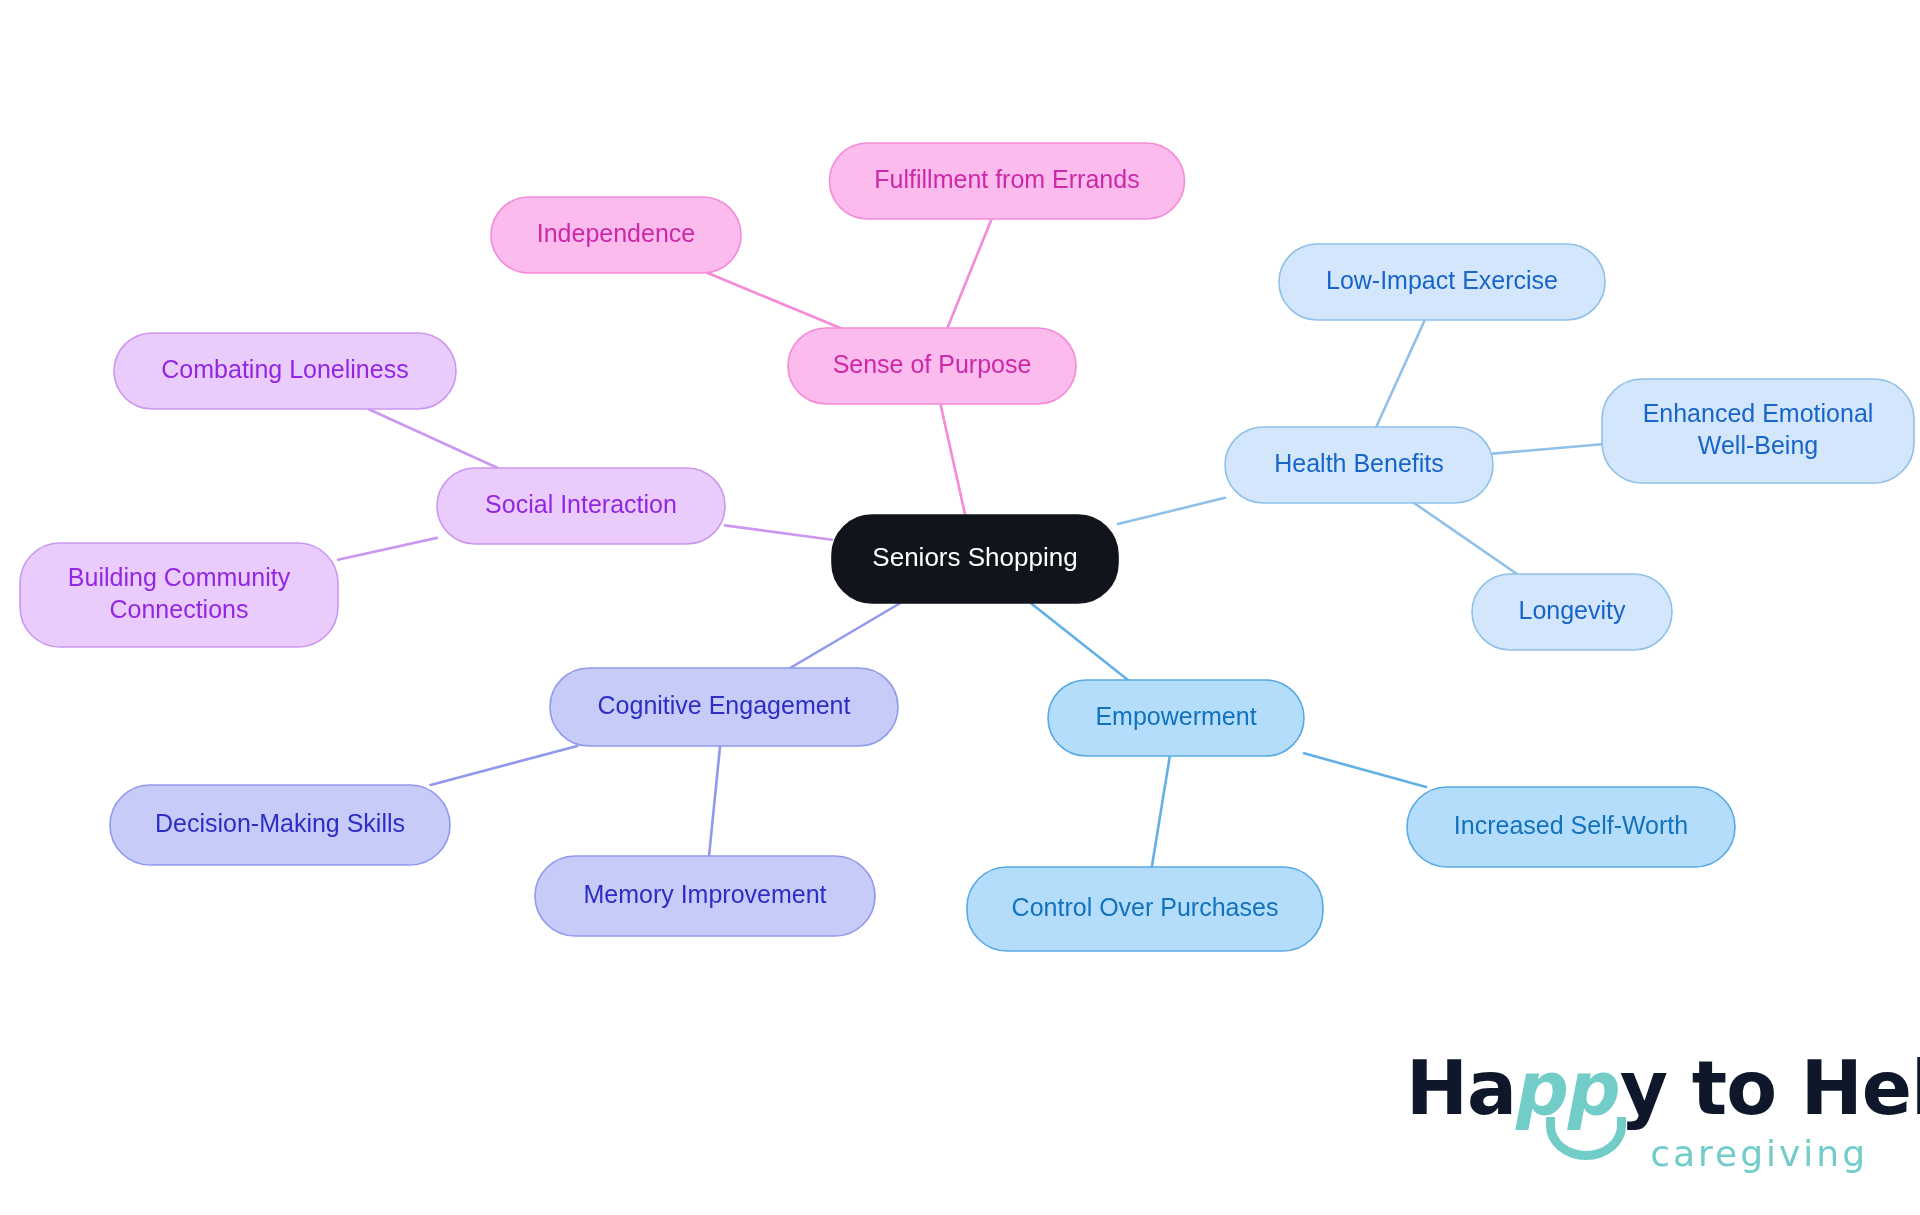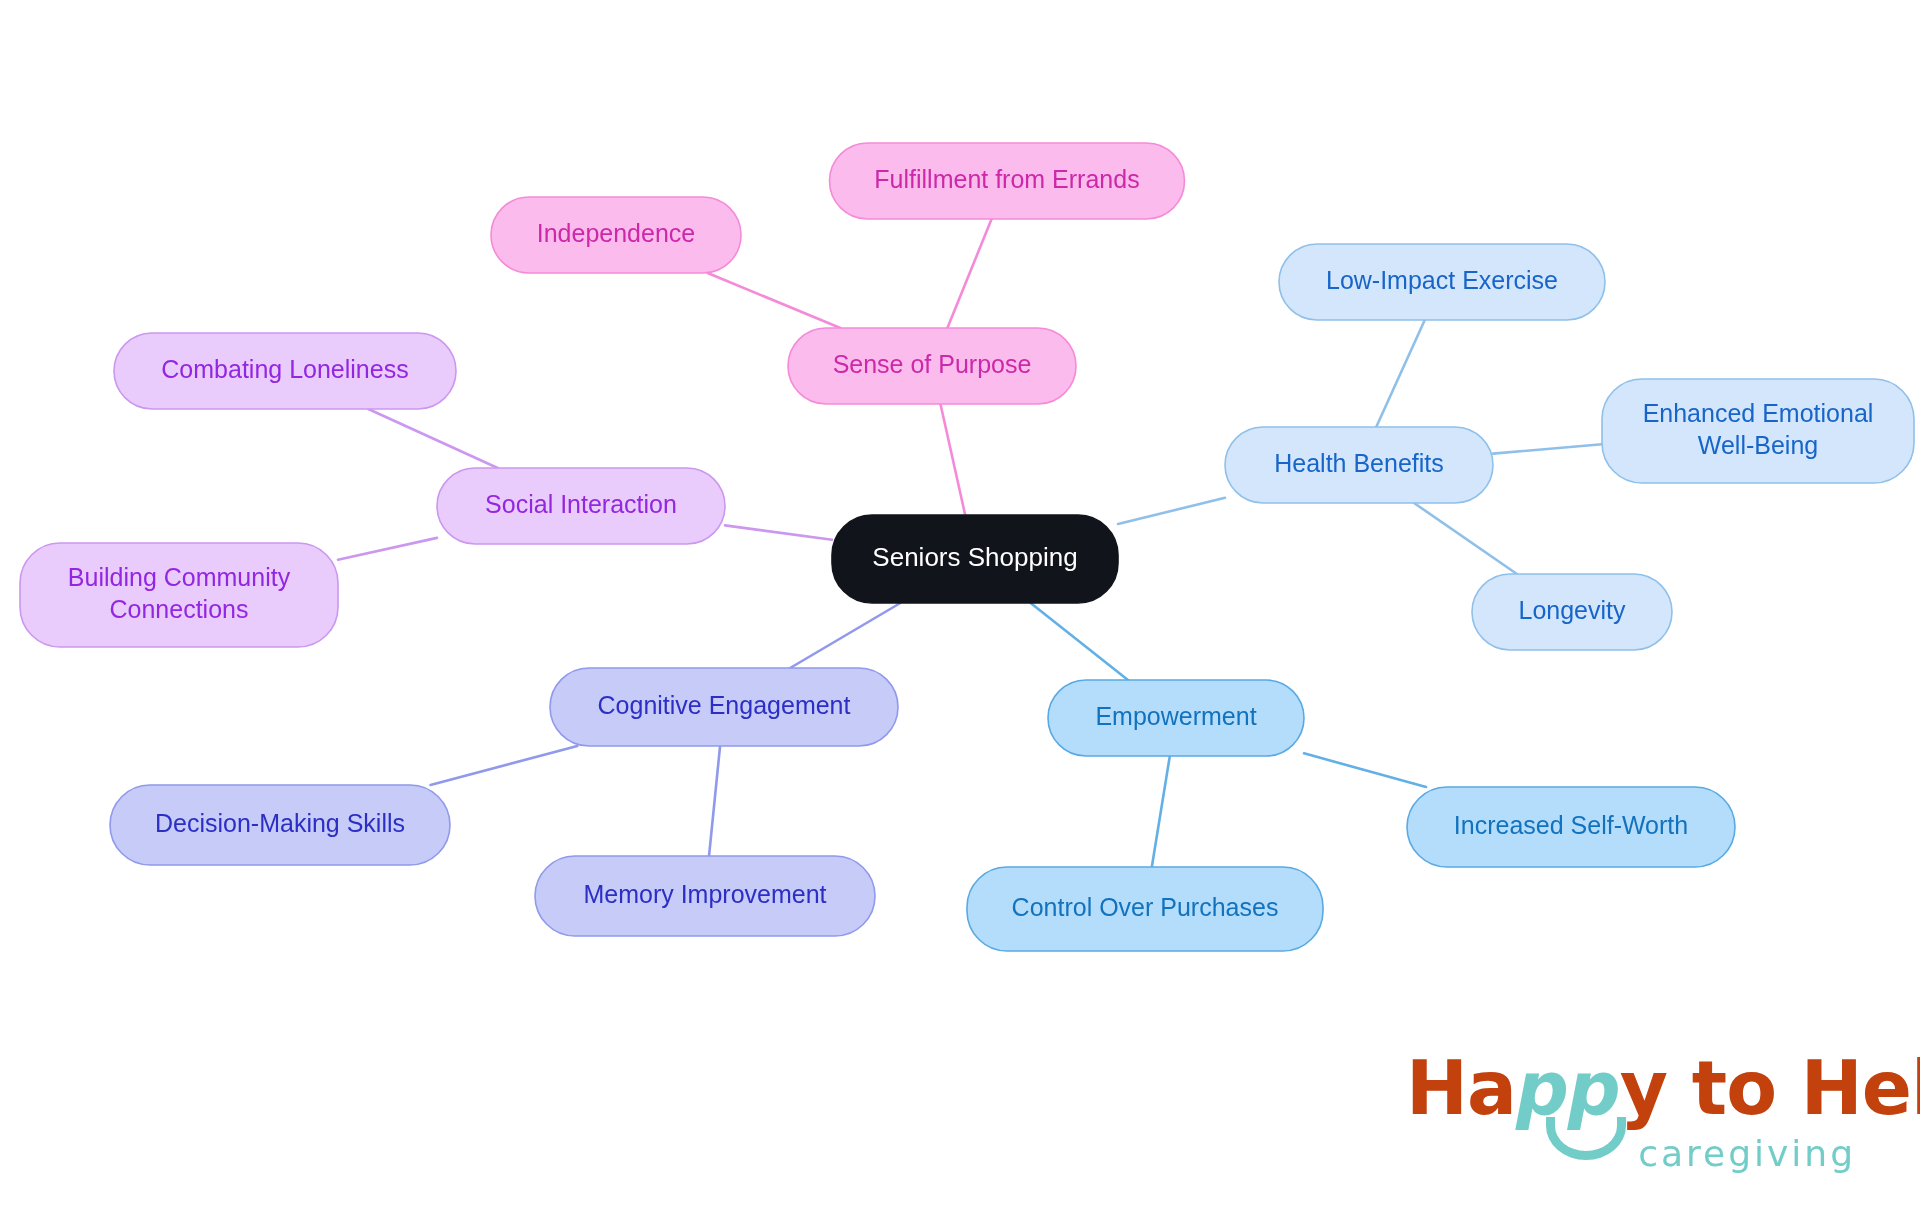--- a/index.html
+++ b/index.html
@@ -51,36 +51,36 @@
     position: absolute;
     left: 0;
     top: 0;
     font-family: "DejaVu Sans", sans-serif;
     font-weight: bold;
     font-size: 74px;
     letter-spacing: -1px;
     line-height: 1;
     white-space: nowrap;
   }
-  .logo-coral { color: #c2410c; }
+  .logo-coral { color: #0f172a; }
   .logo-teal  { color: #72cdc9; font-style: italic; }
   .logo-smile {
     position: absolute;
     left: 140px;
     top: 66px;
     width: 62px;
     height: 34px;
     border: 9px solid #72cdc9;
     border-top: none;
     border-bottom-left-radius: 40px 34px;
     border-bottom-right-radius: 40px 34px;
   }
   .logo-sub {
     position: absolute;
-    right: 20px;
+    right: 8px;
     top: 82px;
     font-family: "DejaVu Sans", sans-serif;
     font-size: 36px;
     letter-spacing: 3px;
     color: #72cdc9;
     white-space: nowrap;
   }
 </style>
 </head>
 <body>

